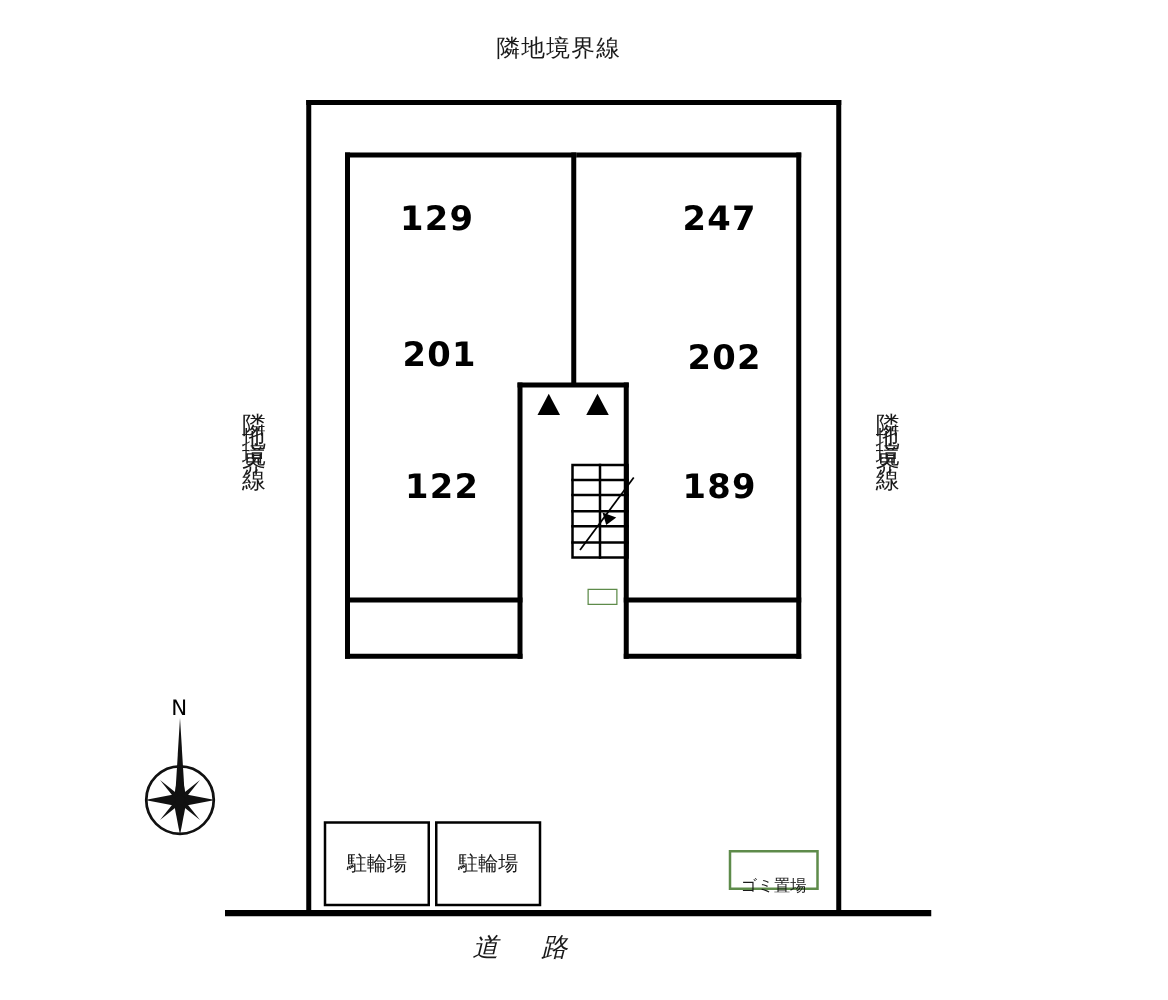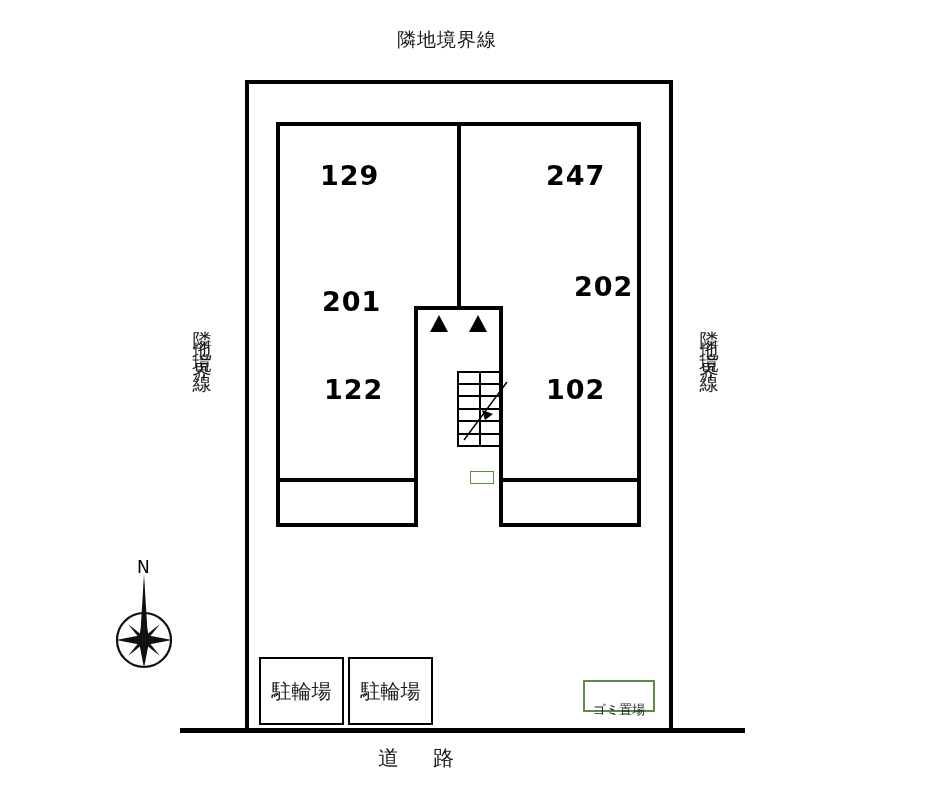--- a/index.html
+++ b/index.html
@@ -60,21 +60,21 @@
     font-size: 27px;
     color: #000000;
     letter-spacing: 1px;
     white-space: nowrap;
   }
   .road-label {
     font-size: 21px;
     letter-spacing: 34px;
   }
   .bike-label {
-    font-size: 20px;
+    font-size: 16px;
     letter-spacing: 0px;
   }
   .trash-label {
     font-size: 13px;
     letter-spacing: 0px;
     margin-top: 27px;
   }
   .compass-n {
     position: absolute;
     font-family: "DejaVu Sans", "Liberation Sans", sans-serif;
@@ -143,21 +143,21 @@
 
   <div class="jp label-top" style="left:397px; top:30px;">隣地境界線</div>
 
   <div class="line-h" style="left:245px; top:80px; width:428px; height:4px;"></div>
 
   <div class="line-v" style="left:245px; top:80px; width:4px; height:648px;"></div>
 
   <div class="line-v" style="left:669px; top:80px; width:4px; height:648px;"></div>
 
   <div class="line-h" style="left:180px; top:728px; width:565px; height:5px;"></div>
-  <div class="jp road-label" style="left:378px; top:748px;">道路</div>
+  <div class="jp road-label" style="left:378px; top:748px;font-style:italic;">道路</div>
 
   <div class="jp label-side" style="left:193px; top:315px;">隣地境界線</div>
   <div class="jp label-side" style="left:700px; top:315px;">隣地境界線</div>
 
   <div class="line-h" style="left:276px; top:122px; width:185px; height:4px;"></div>
 
   <div class="line-v" style="left:276px; top:122px; width:4px; height:405px;"></div>
 
   <div class="line-h" style="left:276px; top:523px; width:142px; height:4px;"></div>
 
@@ -193,25 +193,25 @@
   </div>
 
   <svg class="abs" style="left:455px; top:362px; width:60px; height:85px; overflow:visible;">
     <line x1="9" y1="78" x2="52" y2="20" stroke="#000000" stroke-width="1.4"></line>
     <polygon points="27,48 38,52 30,58" fill="#000000"></polygon>
   </svg>
 
   <div class="unit-num" style="left:320px; top:160px;">129</div>
   <div class="unit-num" style="left:546px; top:160px;">247</div>
 
-  <div class="unit-num" style="left:322px; top:286px;">201</div>
-  <div class="unit-num" style="left:574px; top:271px;">202</div>
+  <div class="unit-num" style="left:322px; top:269px;">201</div>
+  <div class="unit-num" style="left:550px; top:271px;">202</div>
 
   <div class="unit-num" style="left:324px; top:374px;">122</div>
-  <div class="unit-num" style="left:546px; top:374px;">102</div>
+  <div class="unit-num" style="left:546px; top:374px;">189</div>
 
   <div class="meter-box" style="left:470px; top:471px; width:24px; height:13px;"></div>
 
   <div class="bike-box" style="left:259px; top:657px; width:85px; height:68px;">
     <span class="jp bike-label" style="position:static;">駐輪場</span>
   </div>
   <div class="bike-box" style="left:348px; top:657px; width:85px; height:68px;">
     <span class="jp bike-label" style="position:static;">駐輪場</span>
   </div>
 

